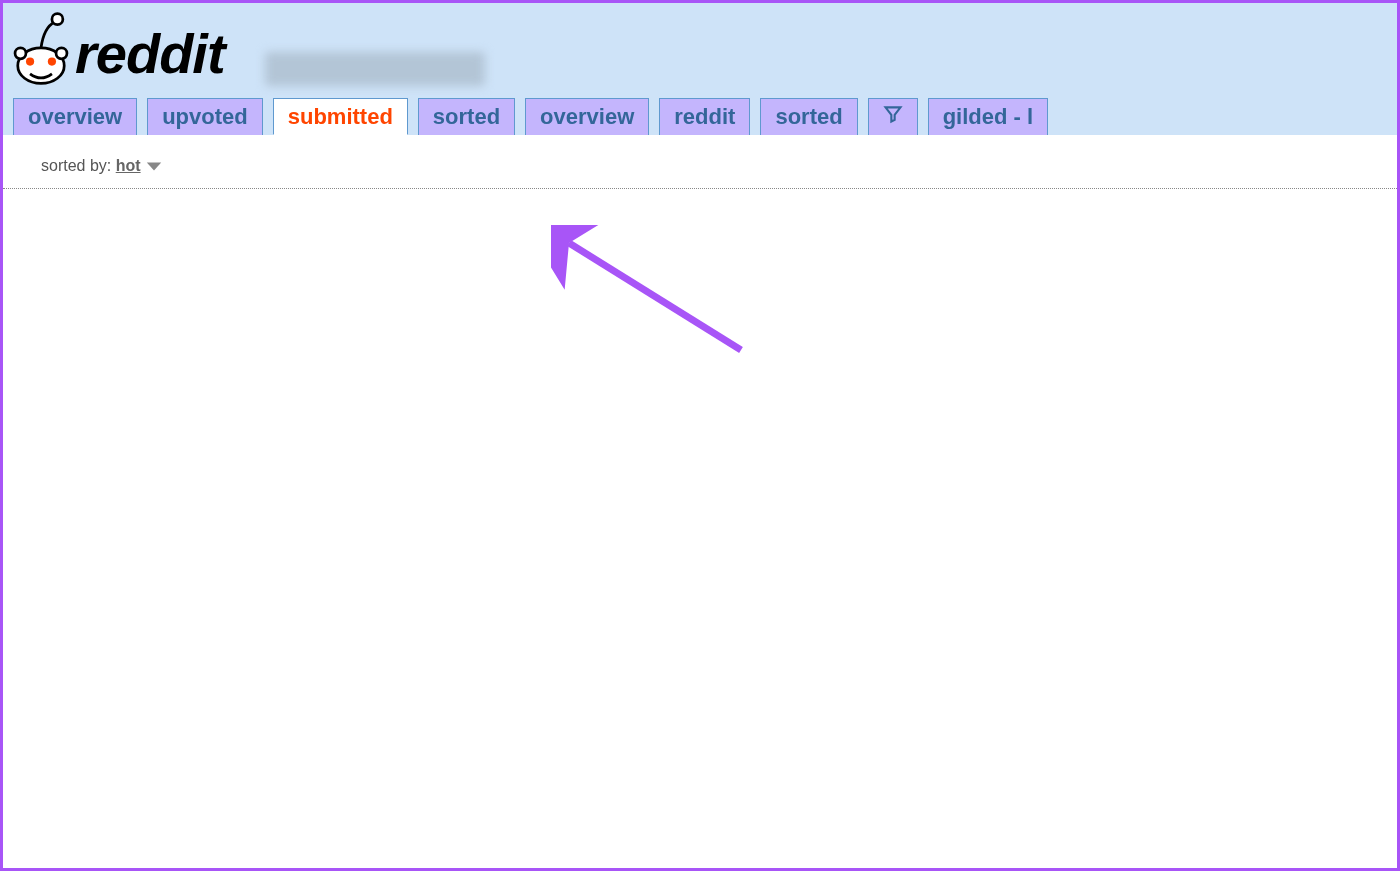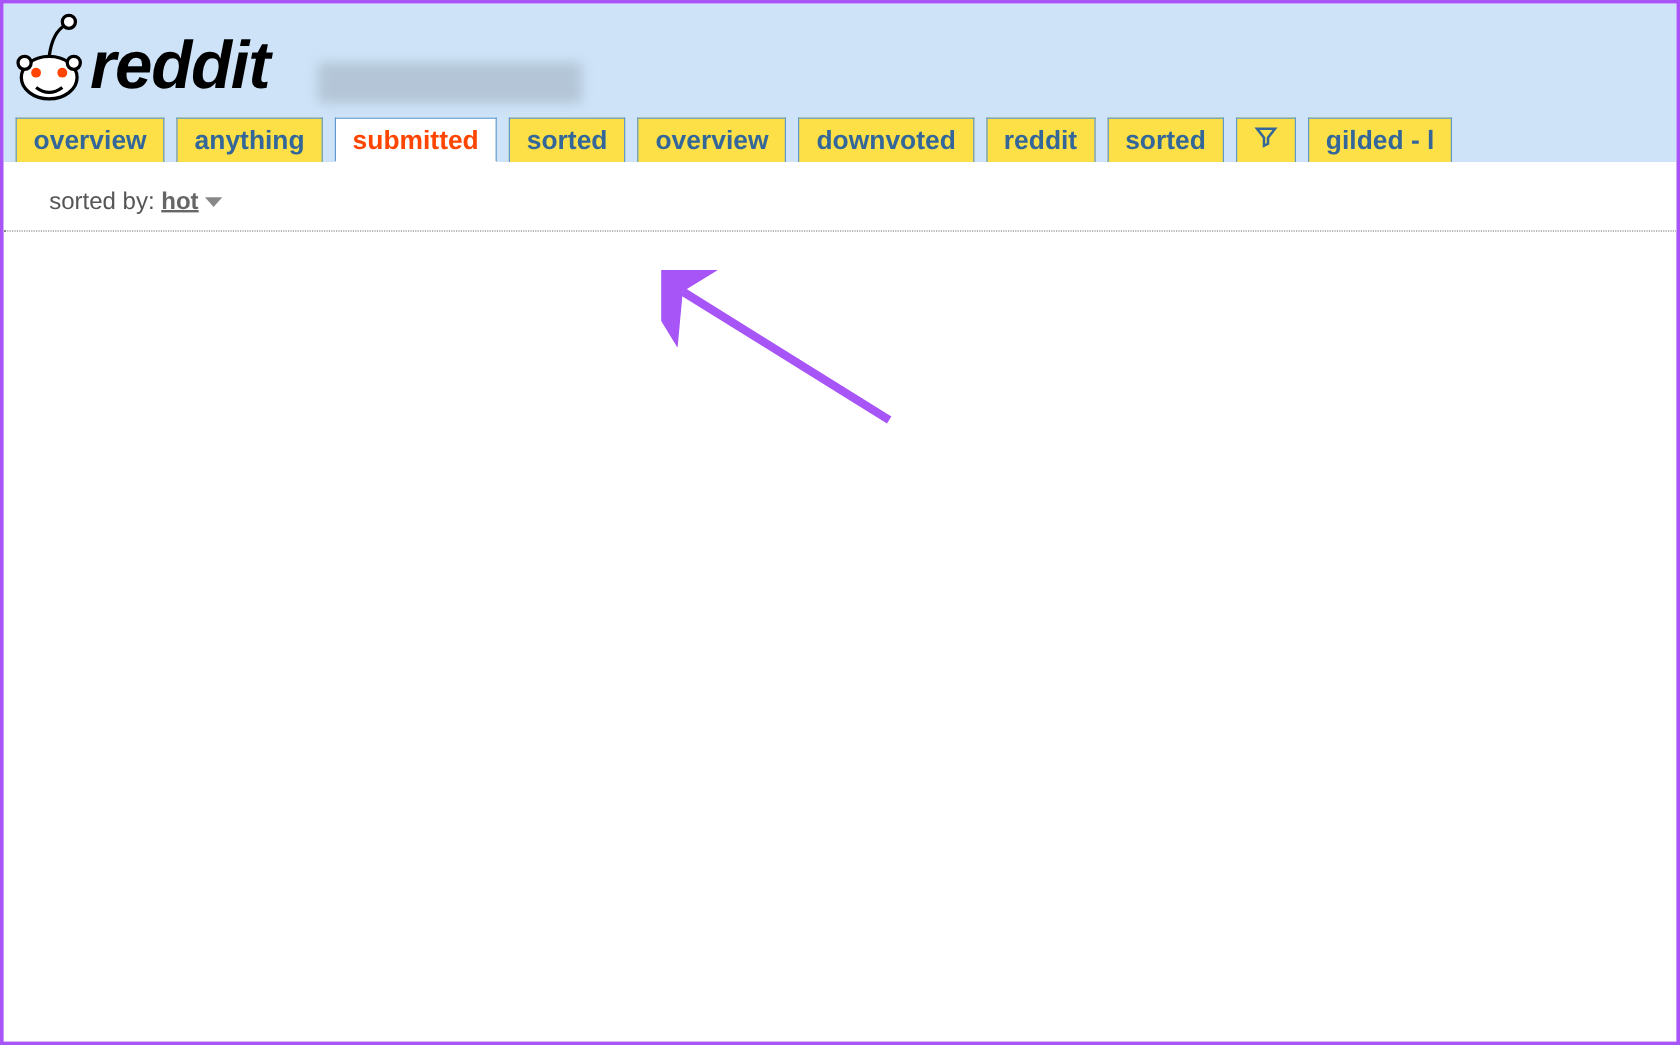--- a/index.html
+++ b/index.html
@@ -54,21 +54,21 @@
       display: flex;
       gap: 10px;
       padding-left: 10px;
       position: absolute;
       bottom: 0;
       left: 0;
       right: 0;
       white-space: nowrap;
     }
     .tab {
-      background: #fde047;
+      background: #c4b5fd;
       color: #369;
       font-weight: bold;
       font-size: 22px;
       padding: 4px 14px 4px 14px;
       cursor: pointer;
       border: 1px solid #5f99cf;
       border-bottom: none;
       display: inline-flex;
       align-items: center;
     }
@@ -85,21 +85,21 @@
       height: 22px;
       stroke: #369;
       fill: none;
       stroke-width: 2.5;
     }
     .content {
       background: #fff;
     }
     .sort-bar {
       padding: 22px 0 12px 38px;
-      font-size: 20px;
+      font-size: 16px;
       color: #555;
       border-bottom: 1px dotted #888;
     }
     .sort-link {
       color: #666;
       font-weight: bold;
       text-decoration: underline;
       cursor: pointer;
     }
     .sort-caret {
@@ -146,33 +146,30 @@
       <span class="logo-text">reddit</span>
     </a>
     <div class="username-blur"></div>
   </div>
 
   <div class="tabs">
     <a class="tab">
         <span>overview</span>
       </a>
     <a class="tab">
-        <span>anything</span>
+        <span>upvoted</span>
       </a>
     <a class="tab active">
         <span>submitted</span>
       </a>
     <a class="tab">
         <span>sorted</span>
       </a>
     <a class="tab">
         <span>overview</span>
-      </a>
-    <a class="tab">
-        <span>downvoted</span>
       </a>
     <a class="tab">
         <span>reddit</span>
       </a>
     <a class="tab">
         <span>sorted</span>
       </a>
     <a class="tab tab-icon">
       <span>
         <svg viewBox="0 0 24 24">

